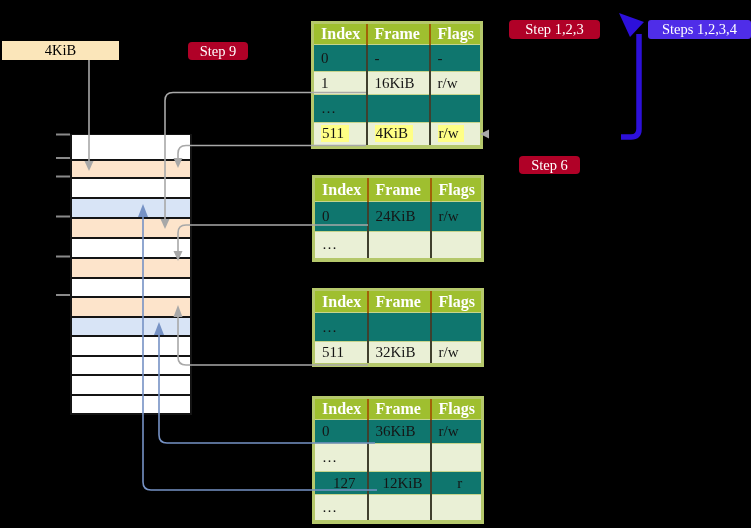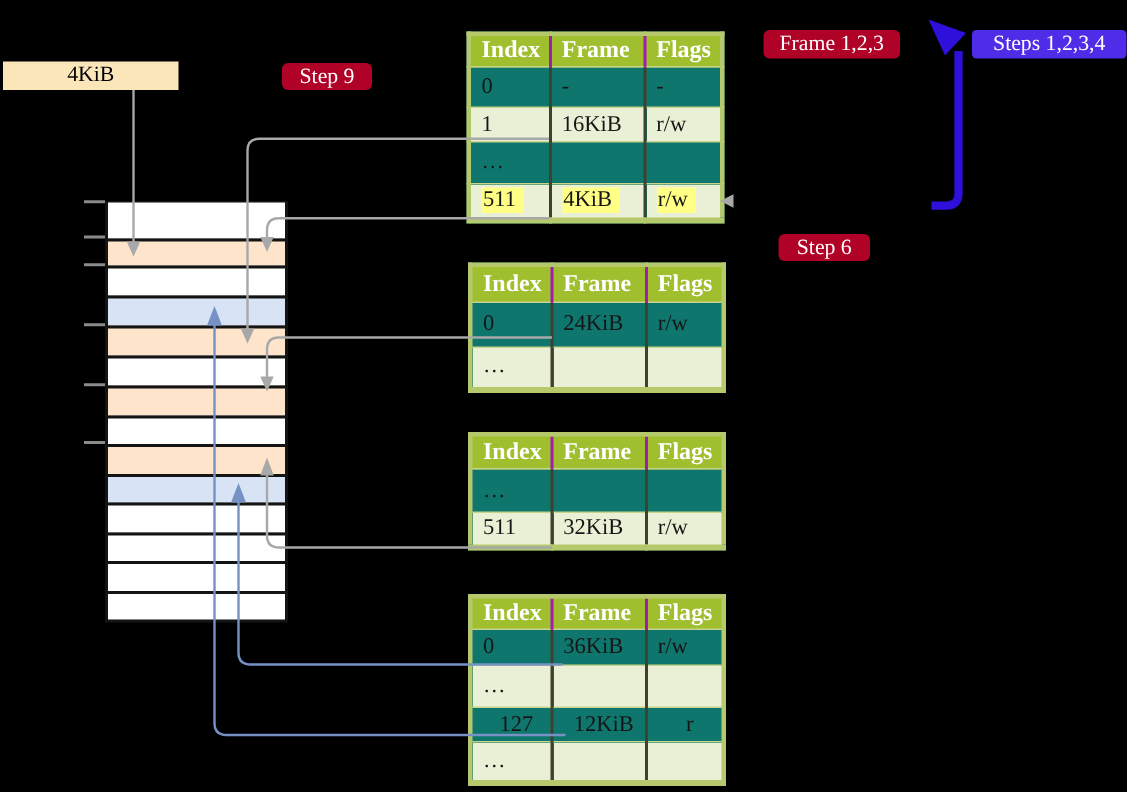--- a/index.html
+++ b/index.html
@@ -25,21 +25,21 @@
     background:#0f766e;color:#151515;
     font-size:15px;line-height:1;
     border:3px solid var(--table-border-green);
     border-bottom-width:4px;
   }
   .ptable th{
     background:var(--table-header-green);color:#ffffff;
     font-weight:bold;text-align:left;font-size:16px;
     padding:2px 0 2px 7px;
   }
-  .ptable th + th{border-left:2px solid #a21caf;}
+  .ptable th + th{border-left:2px solid #a16207;}
   .ptable td{padding:0 0 0 7px;overflow:hidden;}
   .ptable td + td{border-left:2px solid #40402e;}
   .ptable tbody tr td{border-top:1.5px solid #c6d48c;}
   .ptable tr.shaded td{background:var(--table-row-green);}
   .hl{background:var(--highlight-yellow);padding:0 5px 1px 1px;}
 
   
   .badge{
     position:absolute;z-index:4;display:flex;align-items:center;justify-content:center;
     color:#ffffff;font-size:14.5px;border-radius:4px;white-space:nowrap;
@@ -89,21 +89,21 @@
     </div>
 
   <div id="label-4kib">
     <span>4KiB</span>
   </div>
 
   <div class="badge red" id="badge-step0">
     <span>Step 9</span>
   </div>
   <div class="badge red" id="badge-steps123">
-    <span>Frame 1,2,3</span>
+    <span>Step 1,2,3</span>
   </div>
   <div class="badge violet" id="badge-steps1234">
     <span>Steps 1,2,3,4</span>
   </div>
   <div class="badge red" id="badge-step4">
     <span>Step 6</span>
   </div>
 
   <div>
       <table class="ptable" style="left: 311px; top: 21px;">

